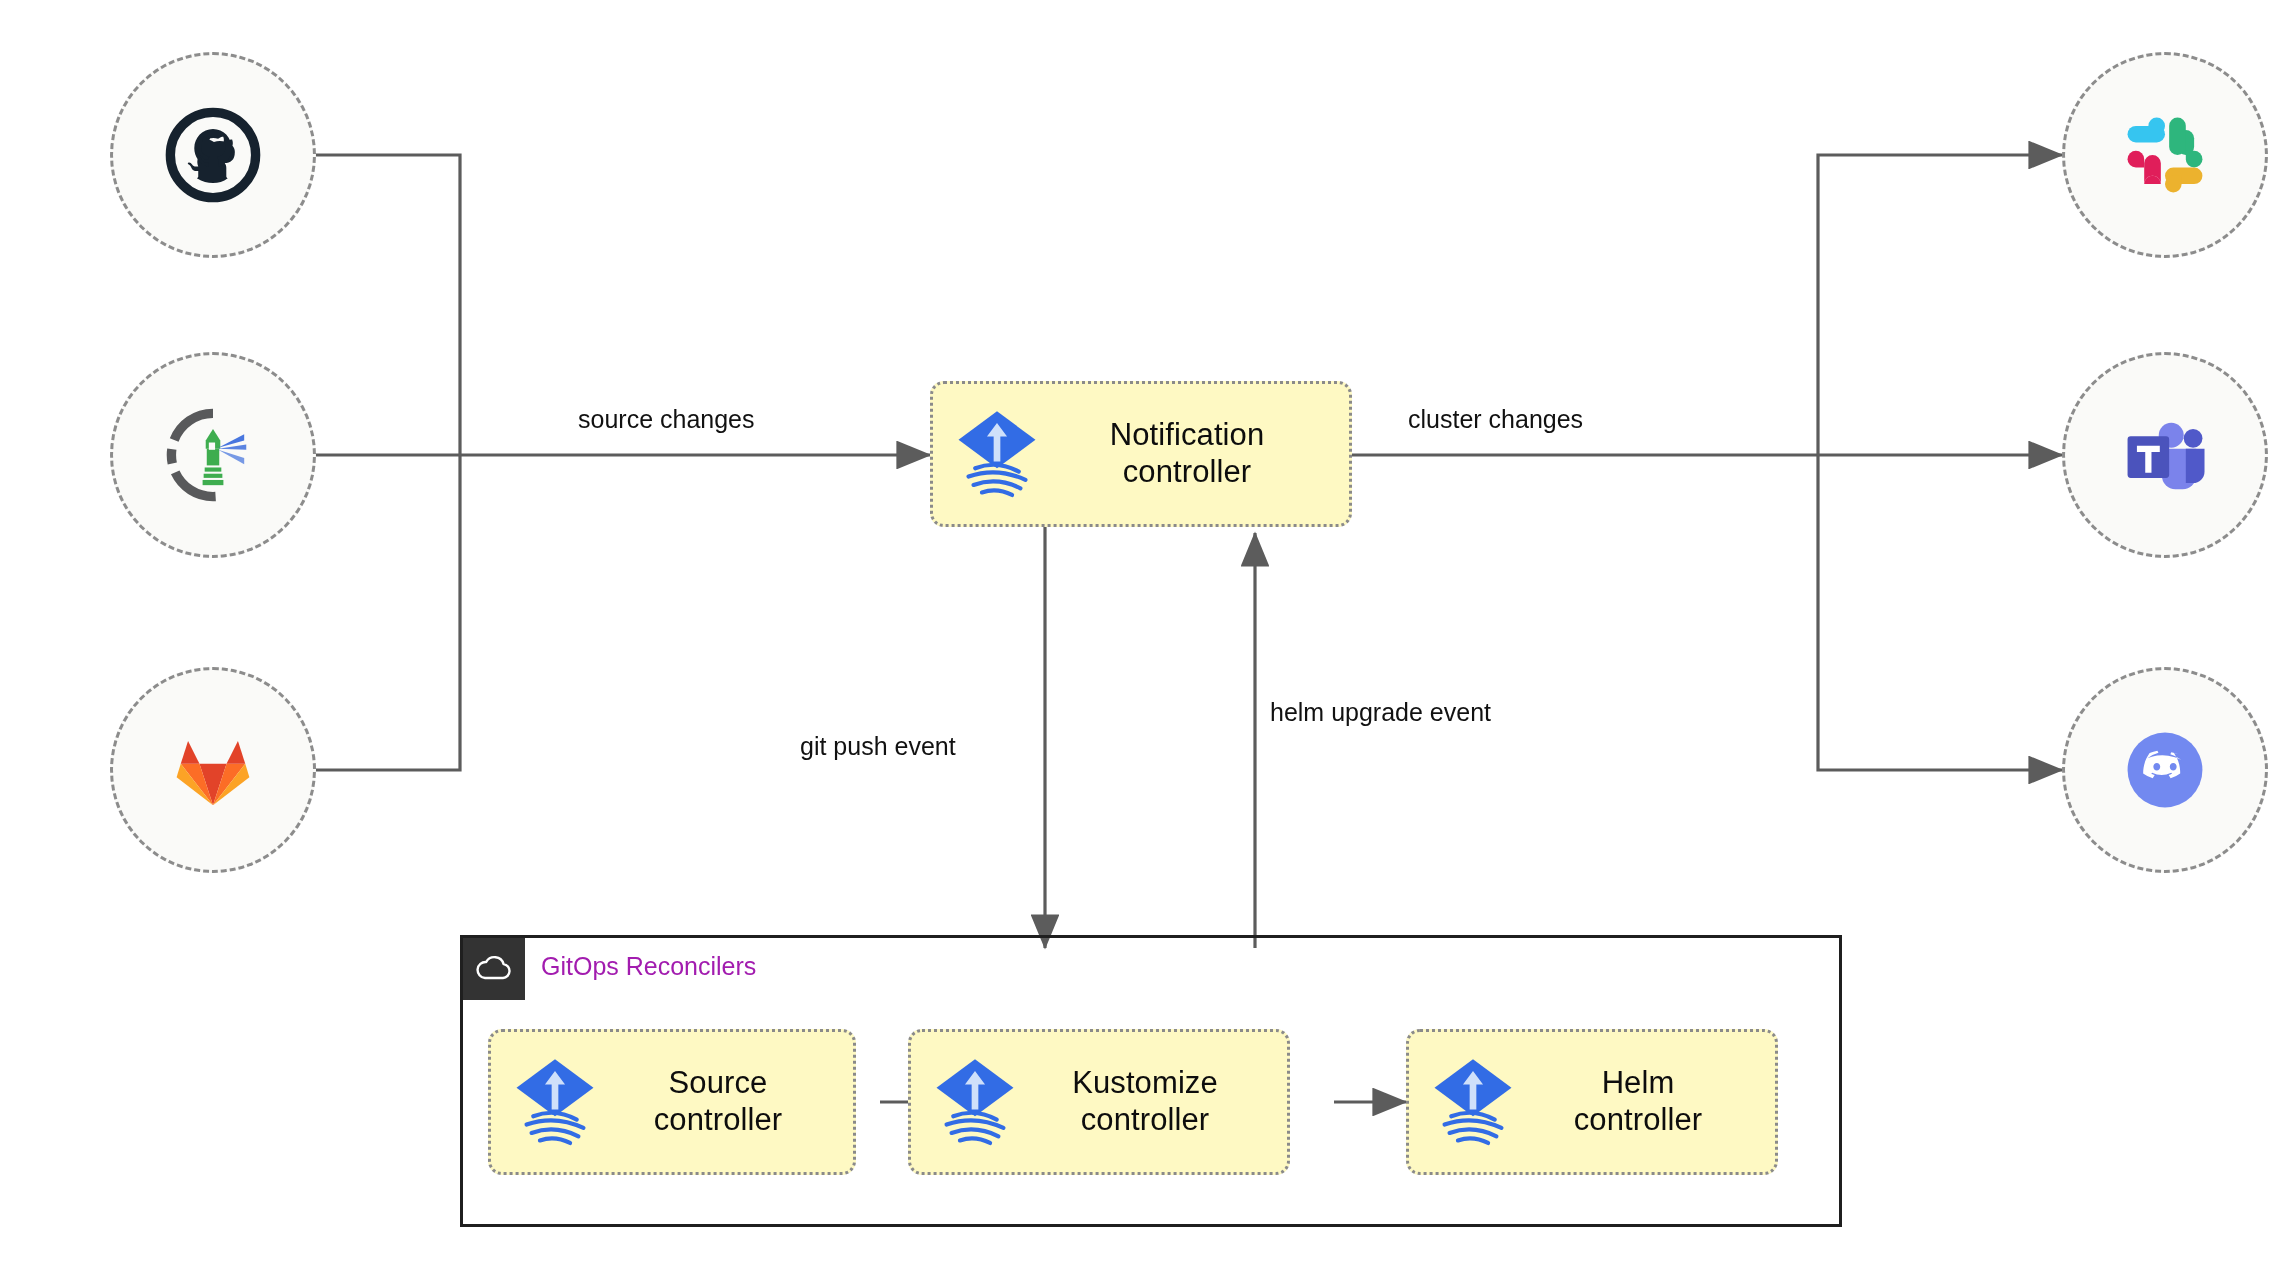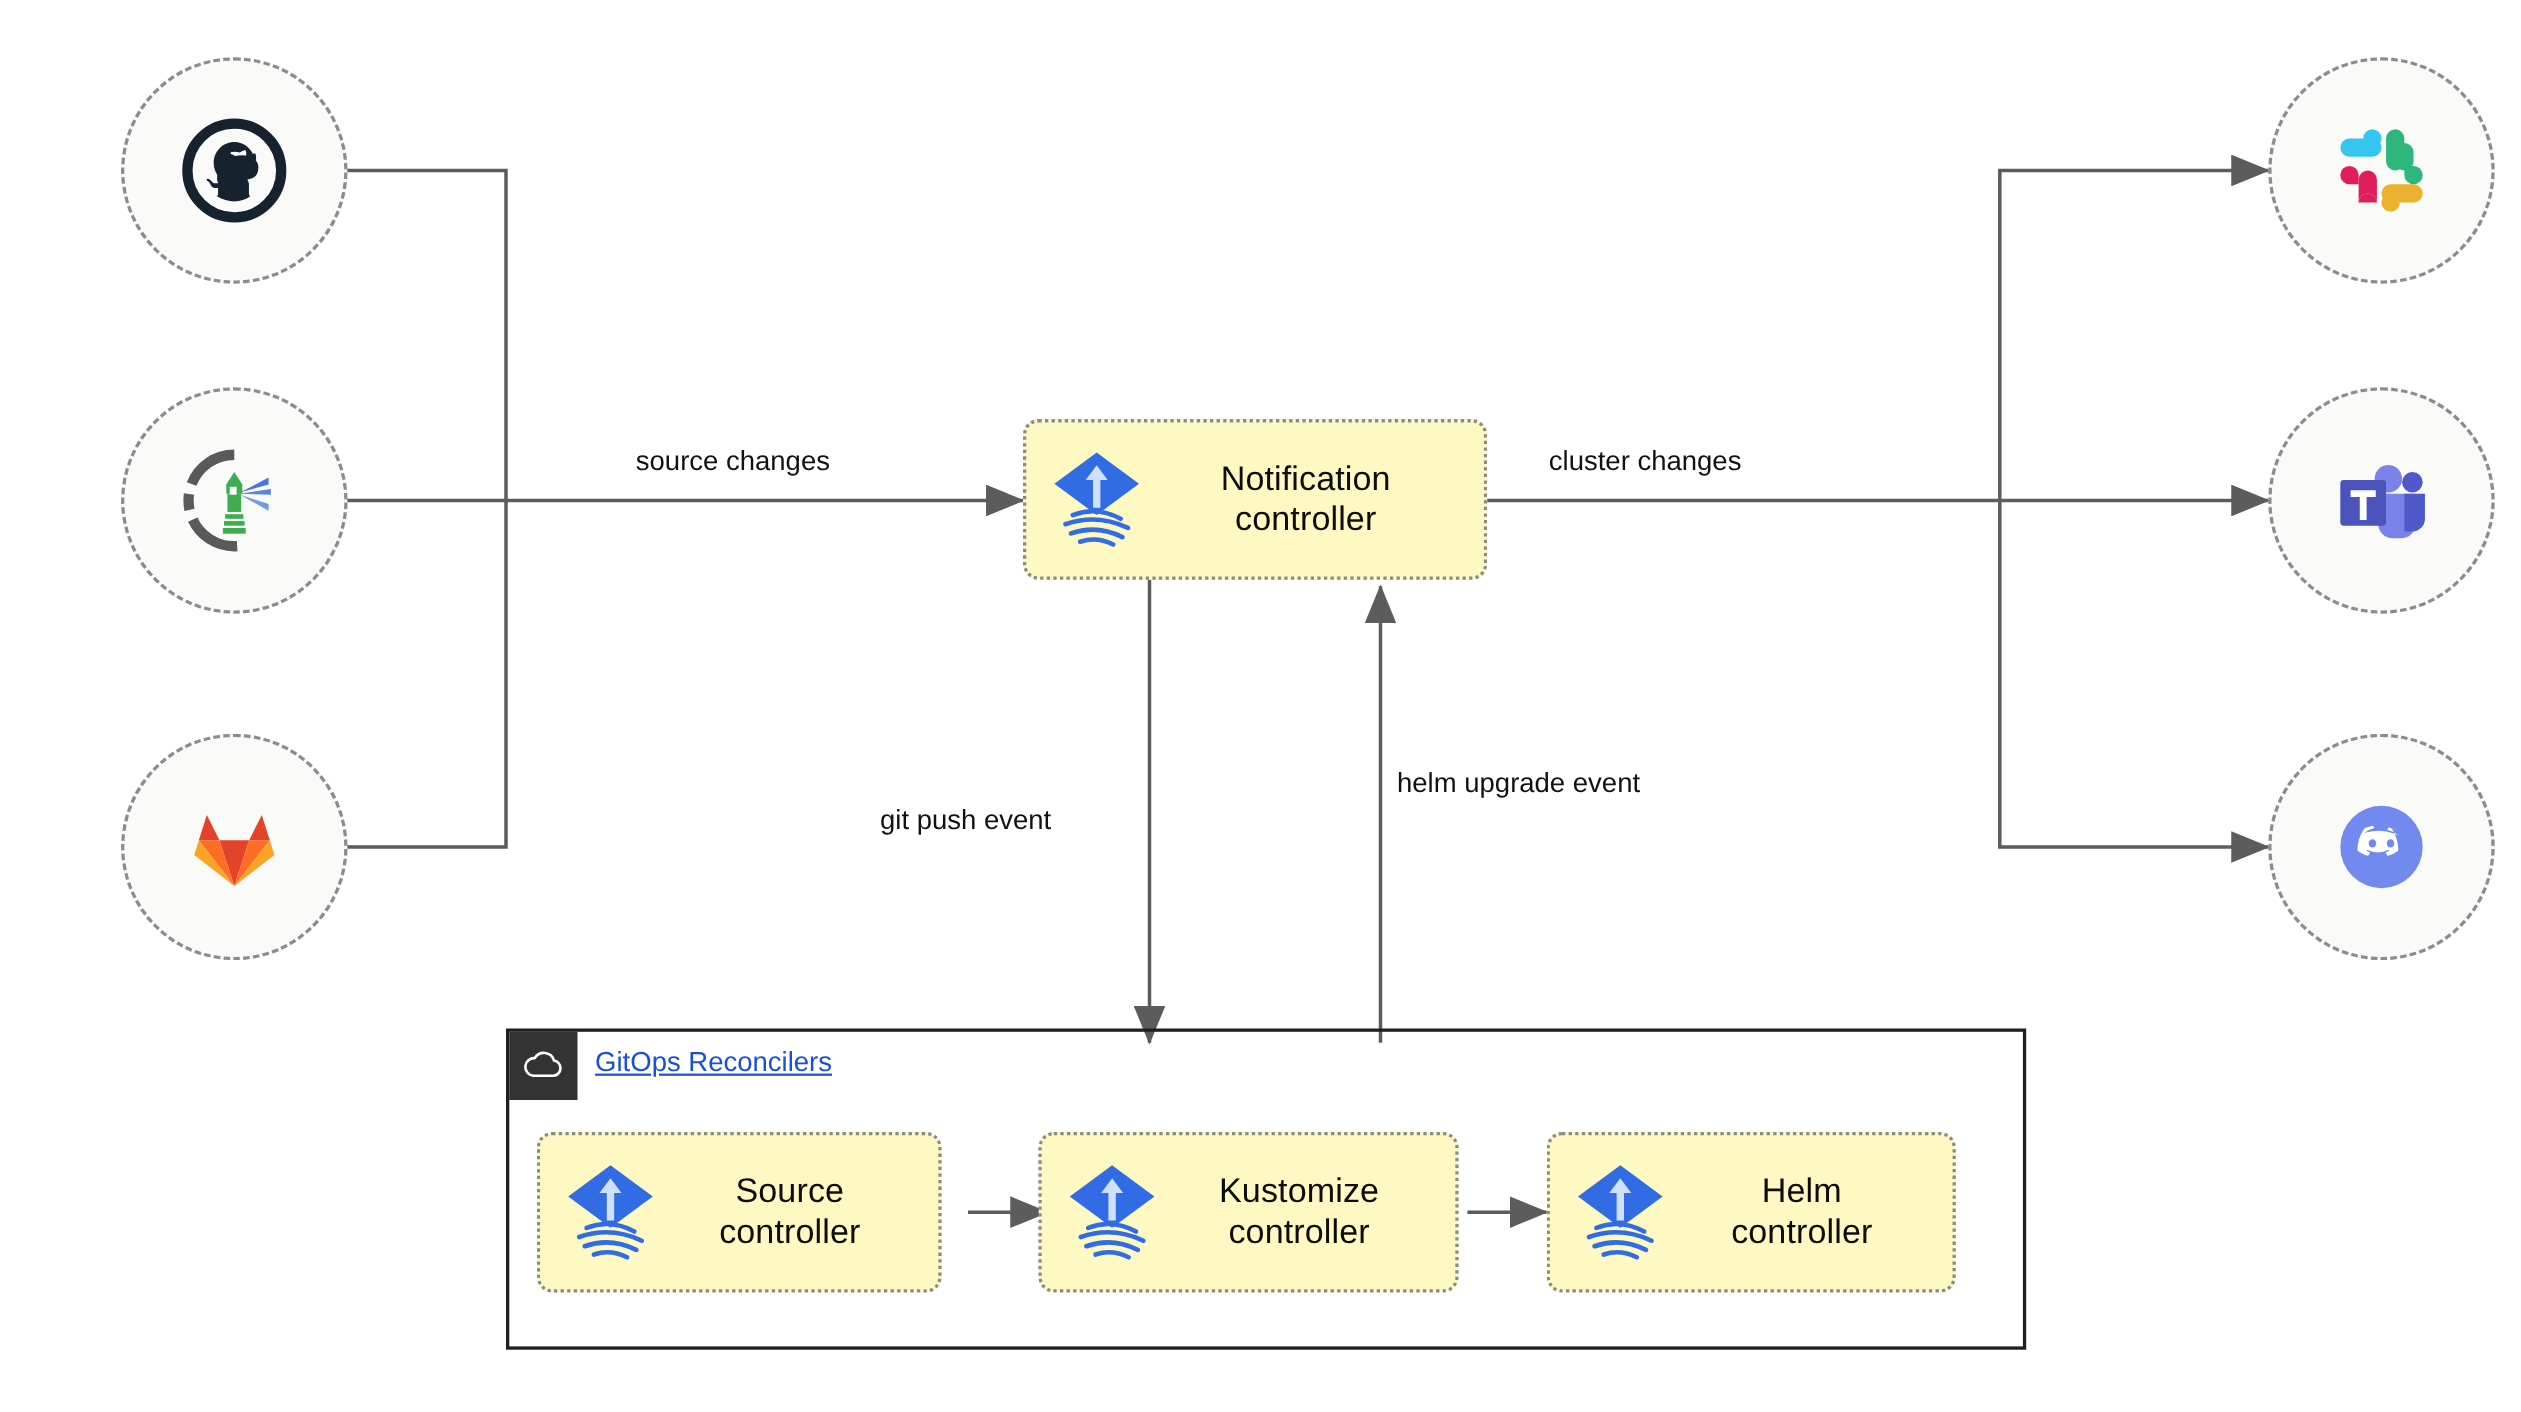--- a/index.html
+++ b/index.html
@@ -62,21 +62,21 @@
     background:transparent;
   }
   #group-tab{
     position:absolute;left:0;top:0;
     width:62px;height:62px;
     background:#333333;
     display:flex;align-items:center;justify-content:center;
   }
   #group-title{
     position:absolute;left:78px;top:14px;
-    font-size:25px;color:#1d4ed8;text-decoration:underline;
+    font-size:25px;color:#a21caf;
   }
 
   
   .elabel{
     position:absolute;
     font-size:25px;
     color:#111;
     white-space:nowrap;
   }
 </style>
@@ -221,21 +221,21 @@
         <path d="M22 92 Q50 82 78 96"></path>
           <path d="M32 101 Q50 95 68 104"></path>
       </g>
     </svg>
     <div class="clabel">
       <div>Source</div>
       <div>controller</div>
     </div>
   </div>
 
-  <div class="controller" style="left:944px;top:1029px;width:382px;height:146px;justify-content:center;">
+  <div class="controller" style="left:908px;top:1029px;width:382px;height:146px;justify-content:center;">
     <svg class="cicon" viewBox="0 0 100 110">
       <path d="M50 4 L96 38 L50 72 L4 38 Z" fill="#326ce5"></path>
       <path d="M50 18 L62 34 L54 34 L54 64 L46 64 L46 34 L38 34 Z" fill="#cfe0fa"></path>
       <g stroke="#326ce5" stroke-width="5" fill="none" stroke-linecap="round">
         <path d="M24 72 Q50 62 76 76"></path>
           <path d="M16 82 Q50 70 84 86"></path>
         <path d="M22 92 Q50 82 78 96"></path>
           <path d="M32 101 Q50 95 68 104"></path>
       </g>
     </svg>

